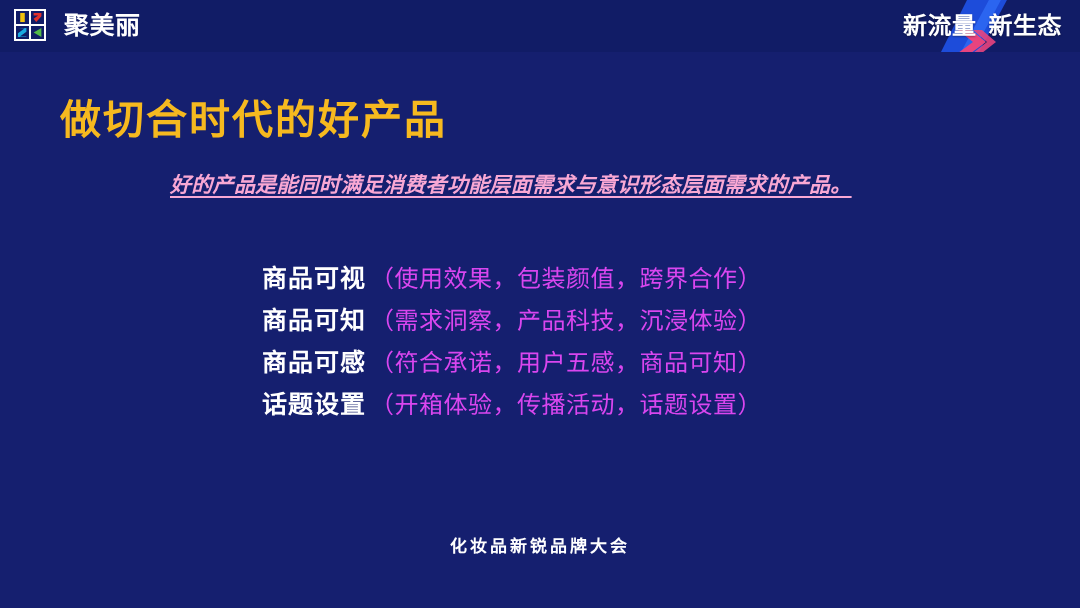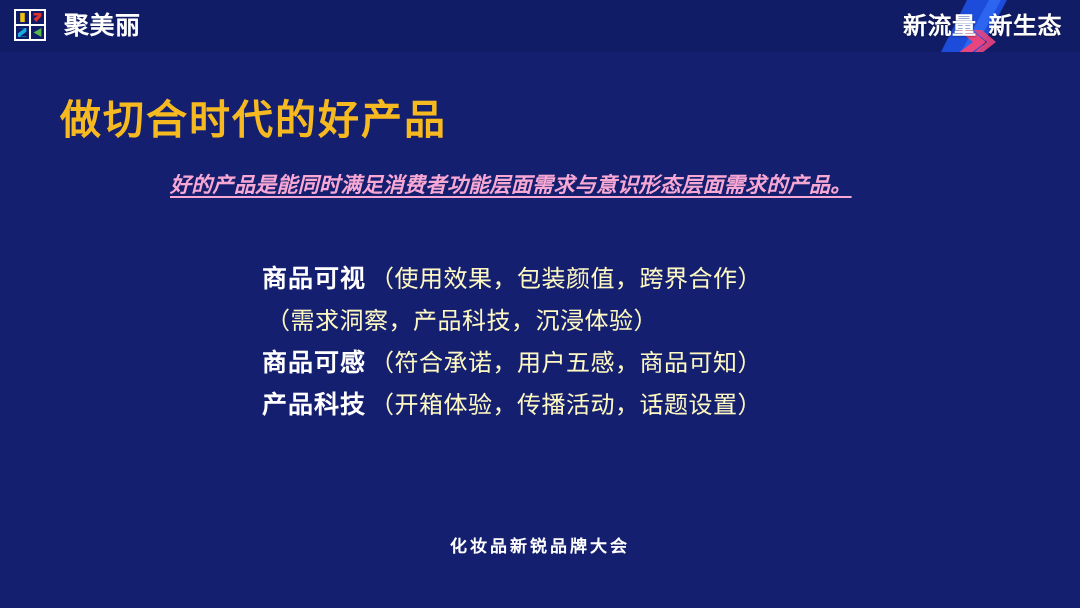--- a/index.html
+++ b/index.html
@@ -132,21 +132,21 @@
     height: 42px;
     white-space: nowrap;
   }
   .point-key {
     color: #ffffff;
     font-size: 25px;
     font-weight: 700;
     letter-spacing: 1px;
   }
   .point-val {
-    color: #fef9c3;
+    color: #d946ef;
     font-size: 24px;
     font-weight: 400;
     letter-spacing: 0.5px;
     margin-left: 4px;
   }
 
   
   .footer {
     position: absolute;
     left: 0;
@@ -208,27 +208,28 @@
   <h1 class="main-title">做切合时代的好产品</h1>
 
   <p class="subtitle">好的产品是能同时满足消费者功能层面需求与意识形态层面需求的产品。</p>
 
   <div class="points">
     <div class="point-row">
       <span class="point-key">商品可视</span>
       <span class="point-val">（使用效果，包装颜值，跨界合作）</span>
     </div>
     <div class="point-row">
+      <span class="point-key">商品可知</span>
       <span class="point-val">（需求洞察，产品科技，沉浸体验）</span>
     </div>
     <div class="point-row">
       <span class="point-key">商品可感</span>
       <span class="point-val">（符合承诺，用户五感，商品可知）</span>
     </div>
     <div class="point-row">
-      <span class="point-key">产品科技</span>
+      <span class="point-key">话题设置</span>
       <span class="point-val">（开箱体验，传播活动，话题设置）</span>
     </div>
   </div>
 
   <div class="footer">化妆品新锐品牌大会</div>
 
 </div>
 
 </body></html>

